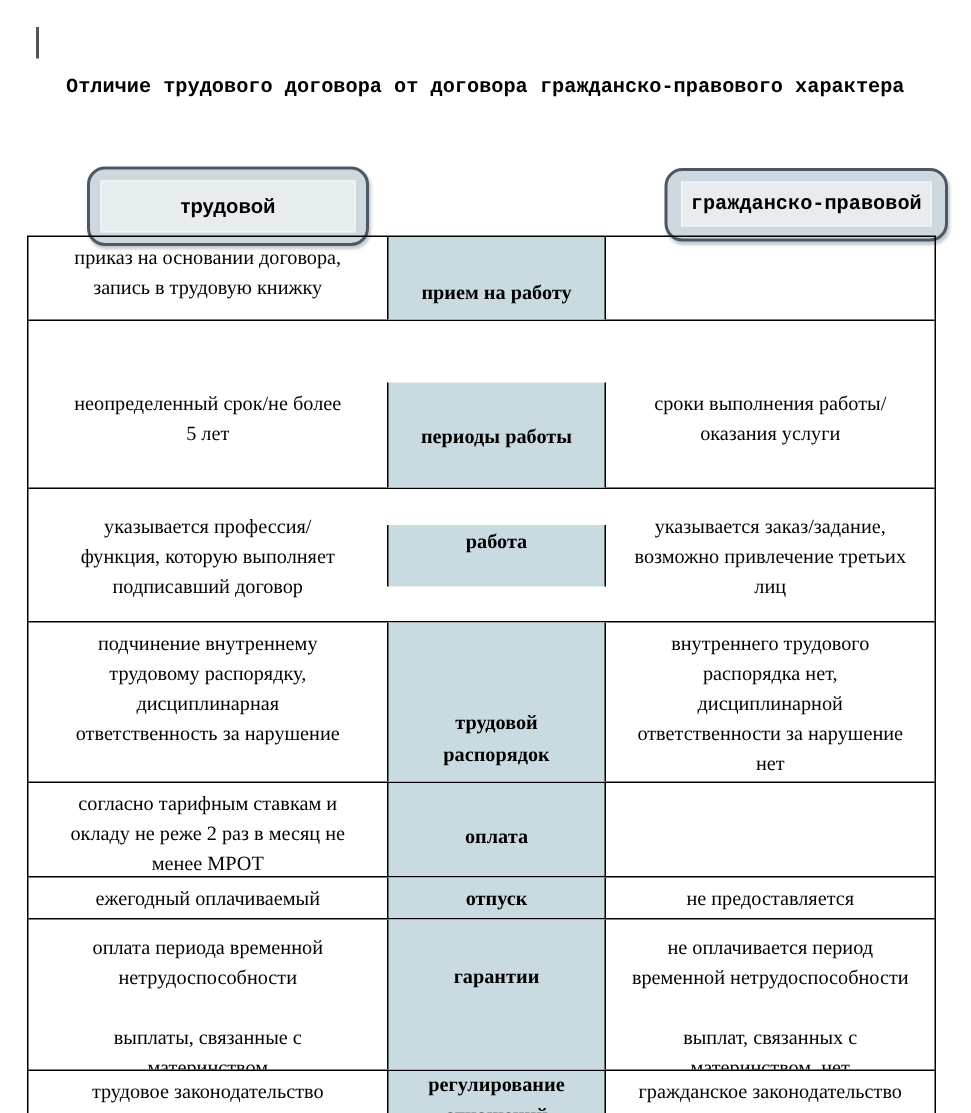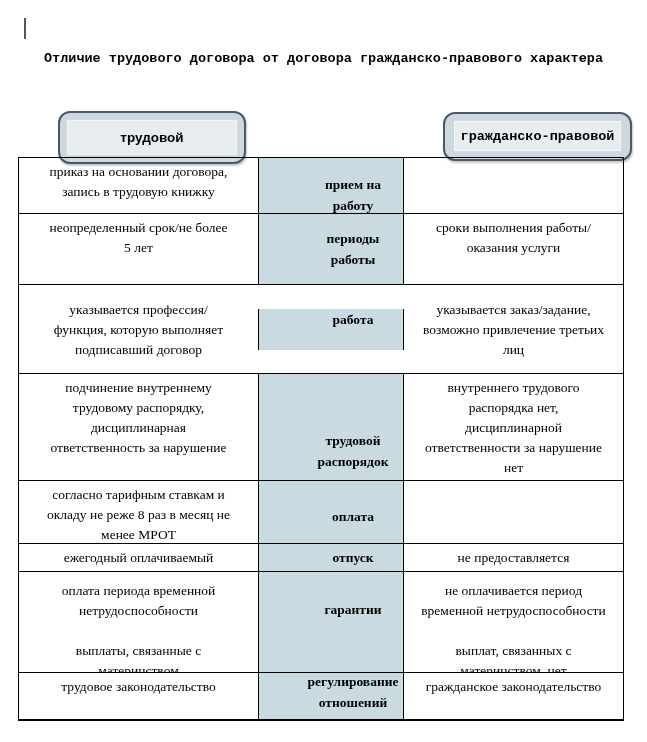--- a/index.html
+++ b/index.html
@@ -34,23 +34,23 @@
   .row{display:flex;box-sizing:border-box;border-bottom:1px solid var(--table-border);}
   .row:last-child{border-bottom:none;justify-content:center;}
   .cell{box-sizing:border-box;overflow:hidden;text-align:center;white-space:pre-line;
         font-size:13.5px;line-height:20px;}
   .c-side{padding:4px 8px 2px 8px;}
   .c-left{width:239px;}
   .c-right{flex:1;}
   .c-mid{width:146px;border-left:1px solid var(--table-border);
          border-right:1px solid var(--table-border);
          background:var(--accent-cell-bg);font-weight:bold;line-height:21px;
-         display:flex;flex-direction:column;justify-content:center;align-items:center;padding-left:44px;}
+         display:flex;flex-direction:column;justify-content:center;align-items:center;}
 
-  .r1{height:56px;} .r2{height:71px;} .r3{height:89px;align-items:center;} .r4{height:107px;}
+  .r1{height:56px;} .r2{height:71px;margin-top:41px;} .r3{height:89px;align-items:center;} .r4{height:107px;}
   .r5{height:63px;} .r6{height:28px;} .r7{height:101px;} .r8{height:46px;}
 
   .r1 .c-mid{padding-top:18px;}
   .r3 .c-mid{justify-content:flex-end;padding-bottom:20px;}
   .r4 .c-mid{justify-content:flex-end;padding-bottom:8px;}
   .r5 .c-mid{padding-top:8px;}
   .r7 .c-mid{padding-bottom:26px;}
   .r8 .c-mid{padding-bottom:8px;}
   .r7 .c-side{padding-top:9px;}
 </style>
@@ -106,21 +106,21 @@
 распорядок</div>
       <div class="cell c-side c-right">внутреннего трудового
 распорядка нет,
 дисциплинарной
 ответственности за нарушение
 нет</div>
     </div>
 
     <div class="row r5">
       <div class="cell c-side c-left">согласно тарифным ставкам и
-окладу не реже 8 раз в месяц не
+окладу не реже 2 раз в месяц не
 менее МРОТ</div>
       <div class="cell c-mid">оплата</div>
     </div>
 
     <div class="row r6">
       <div class="cell c-side c-left">ежегодный оплачиваемый</div>
       <div class="cell c-mid">отпуск</div>
       <div class="cell c-side c-right">не предоставляется</div>
     </div>
 

